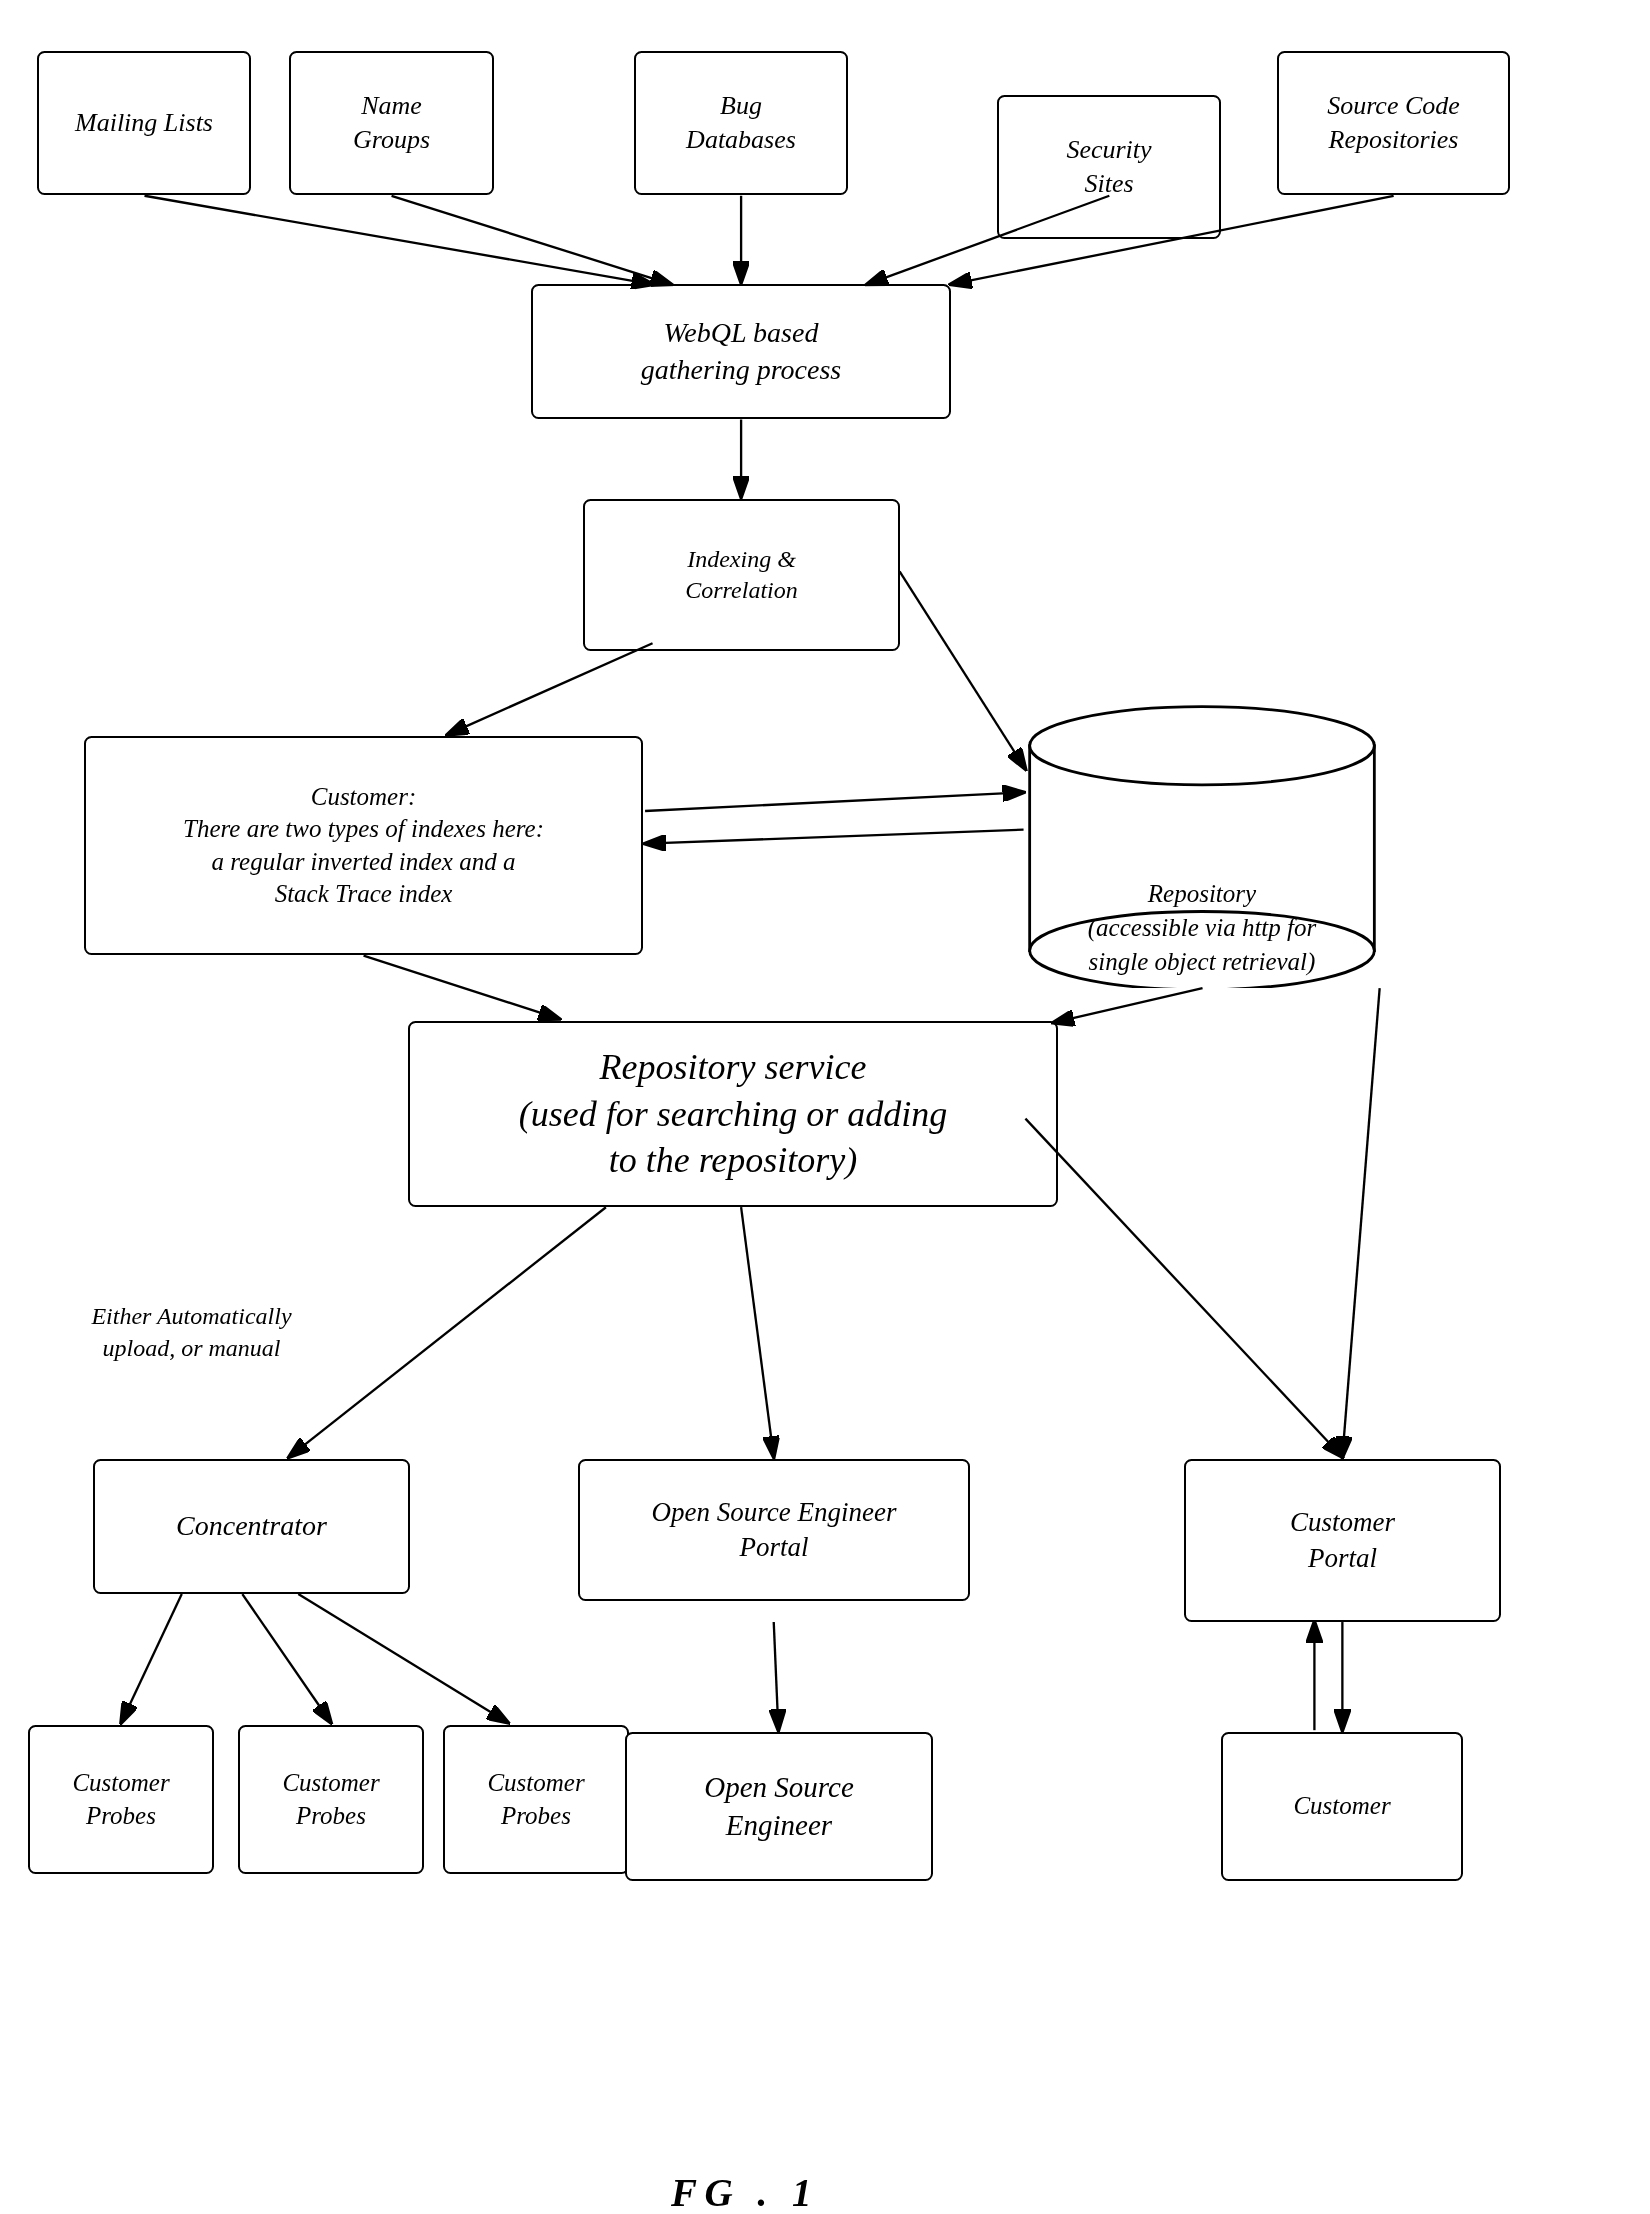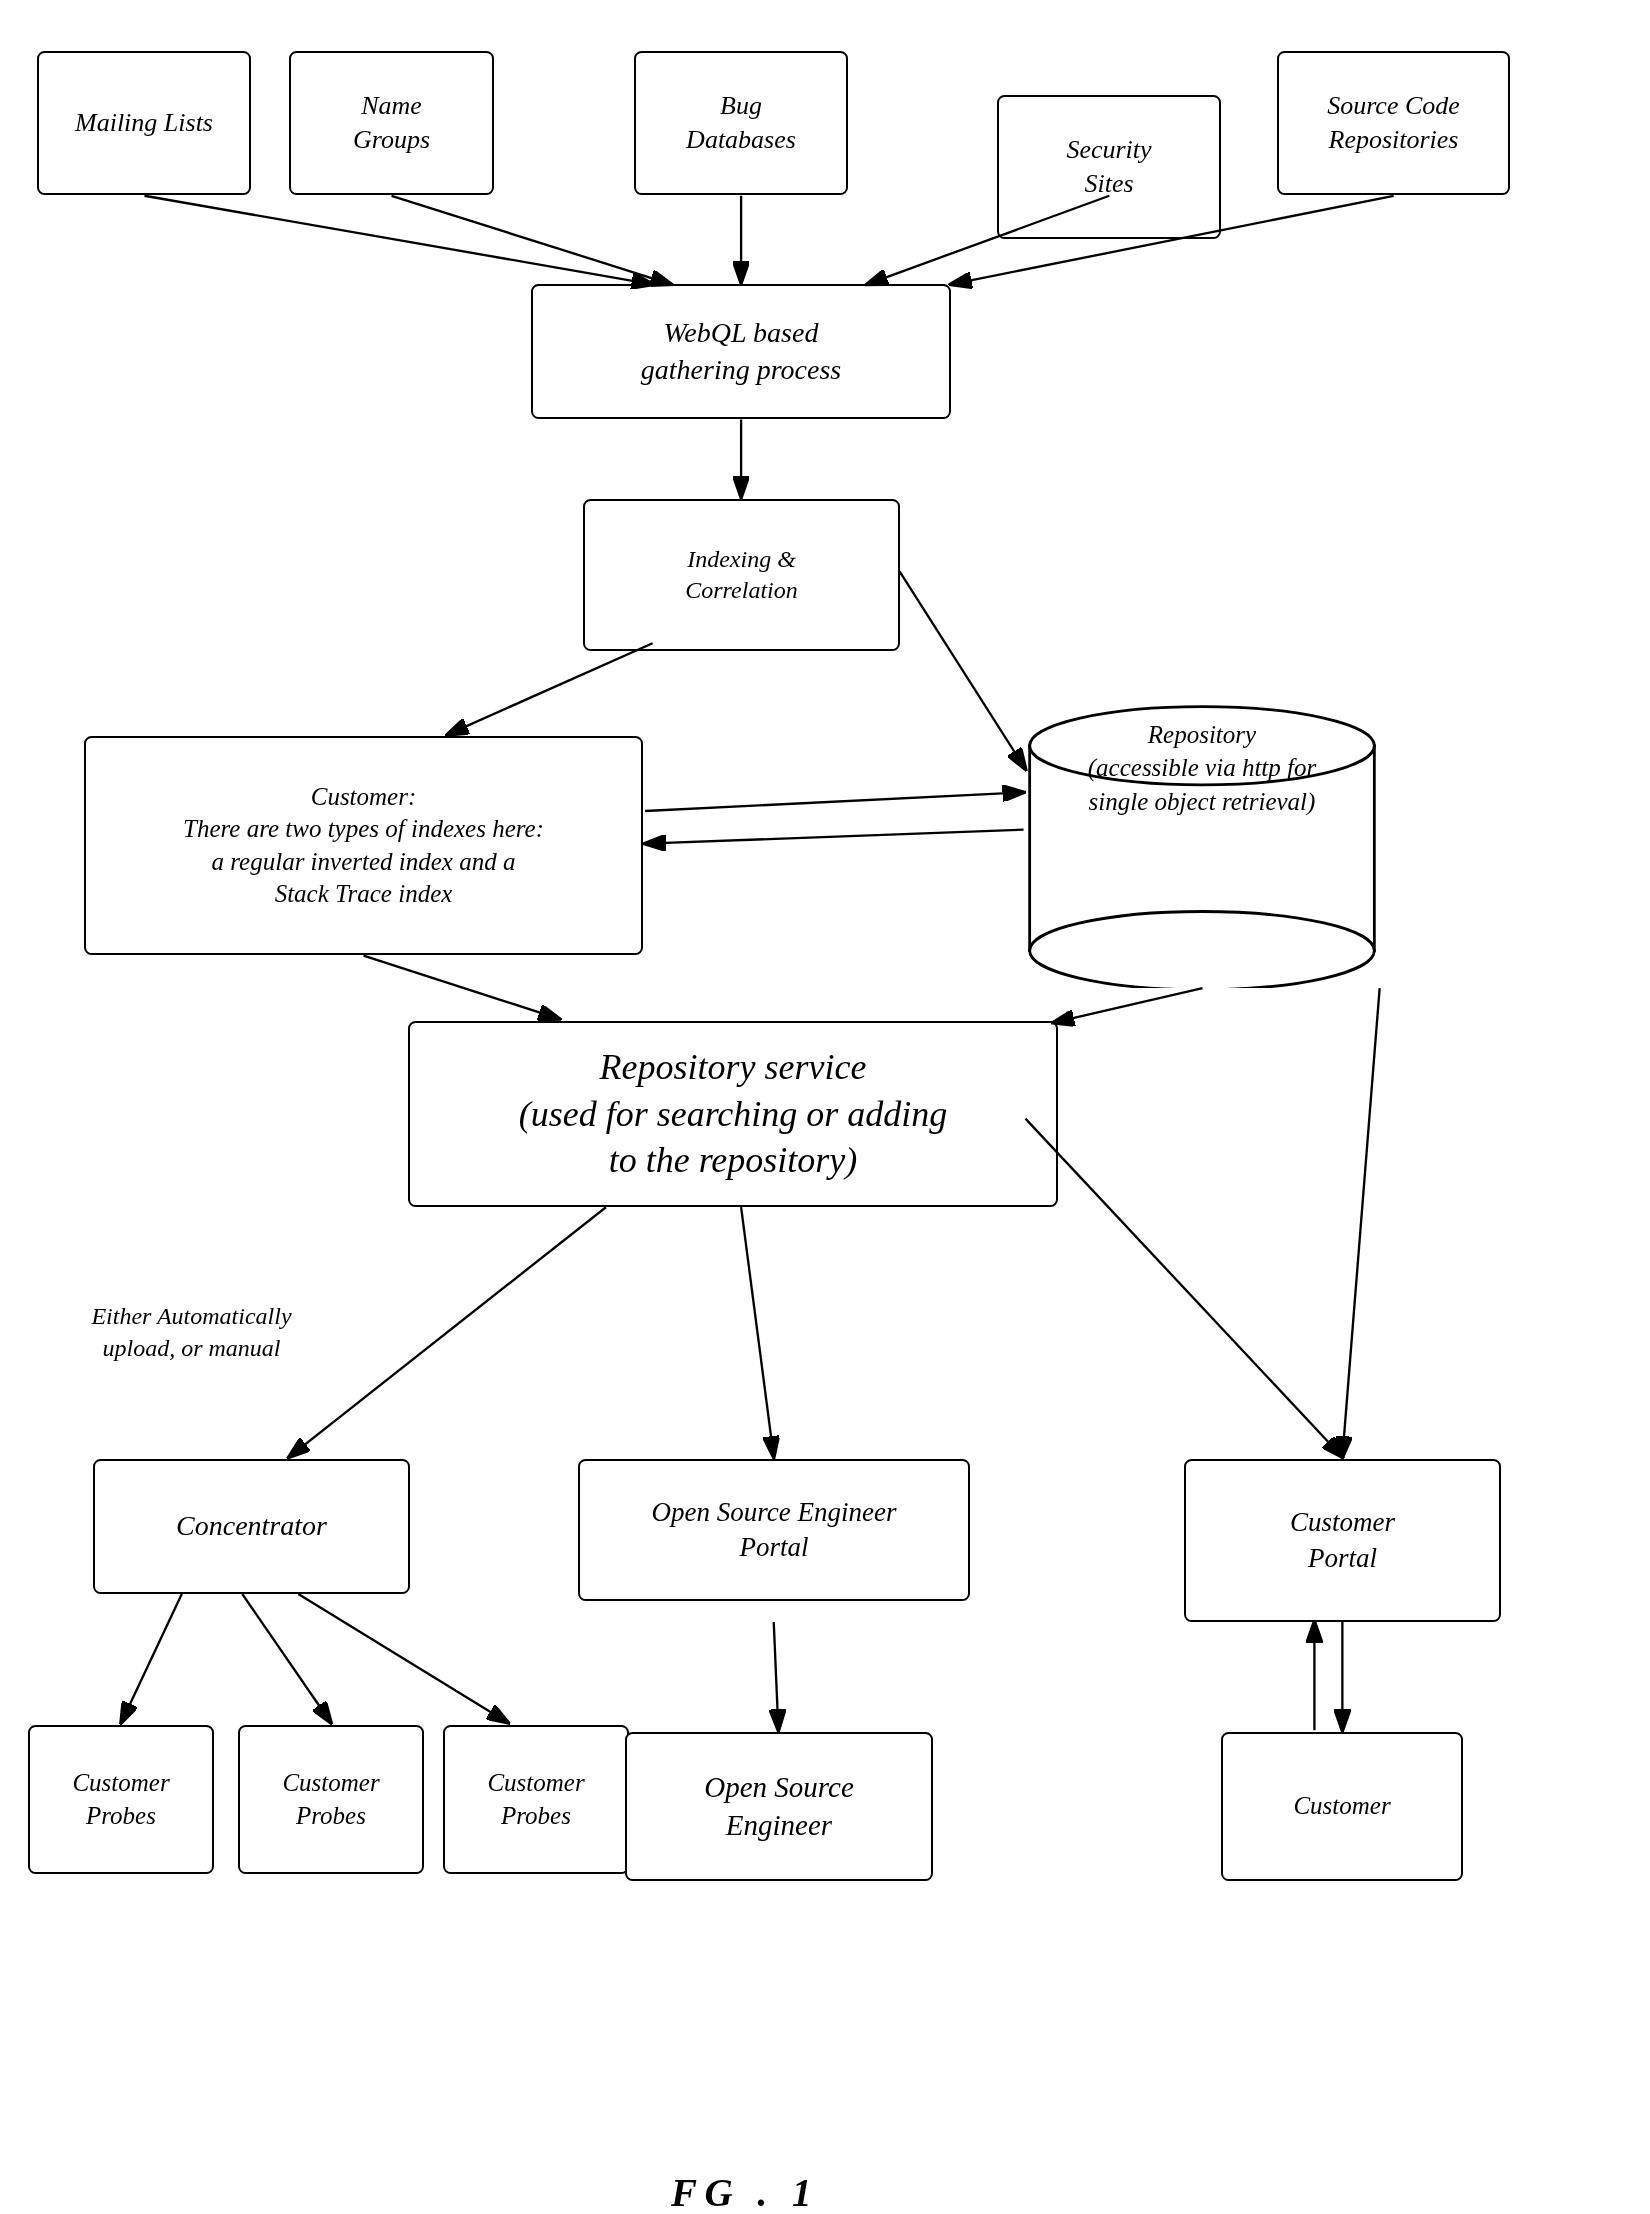--- a/index.html
+++ b/index.html
@@ -28,21 +28,21 @@
       font-size: 26px;
       line-height: 1.3;
       padding: 7.5px 11.2px;
     }
     .box-rounded {
       border-radius: 7.5px;
     }
     .cylinder {
       position: absolute;
       display: flex;
-      align-items: flex-start;
+      align-items: flex-end;
       justify-content: center;
       text-align: center;
       font-style: italic;
       font-size: 26px;
       line-height: 1.3;
       padding: 9.3px;
     }
     .cylinder svg {
       position: absolute;
       top: 0; left: 0;

